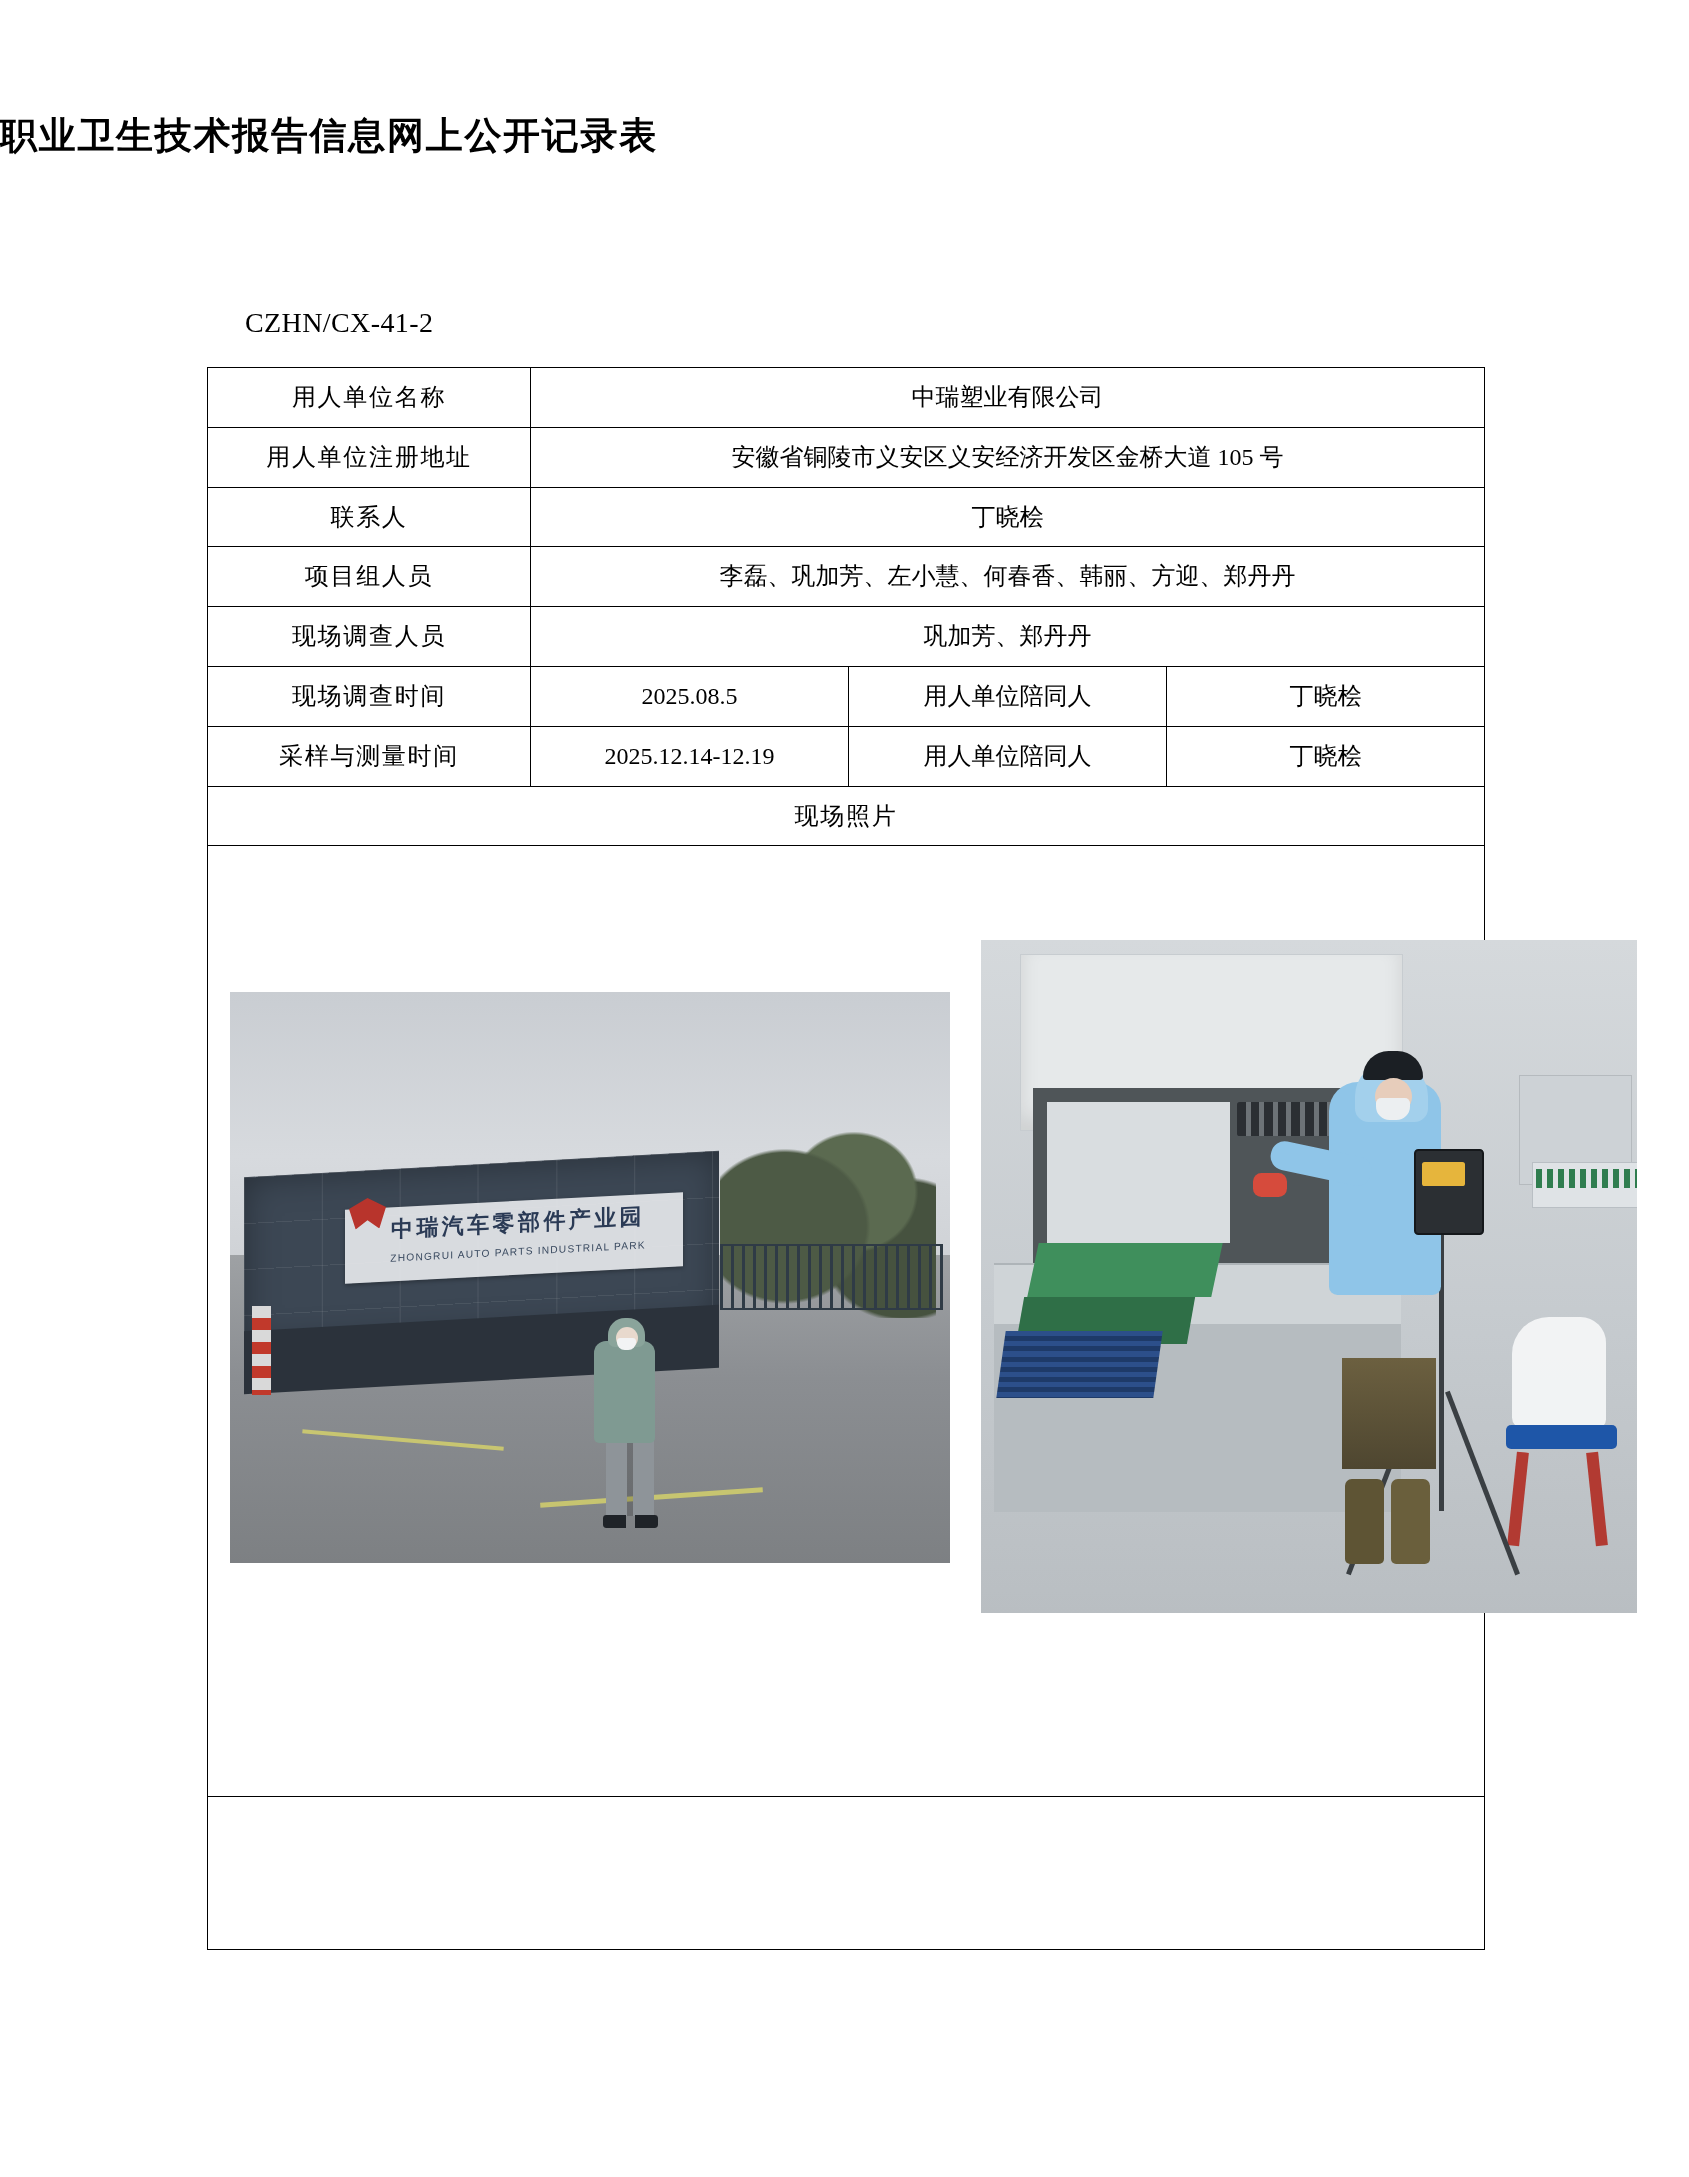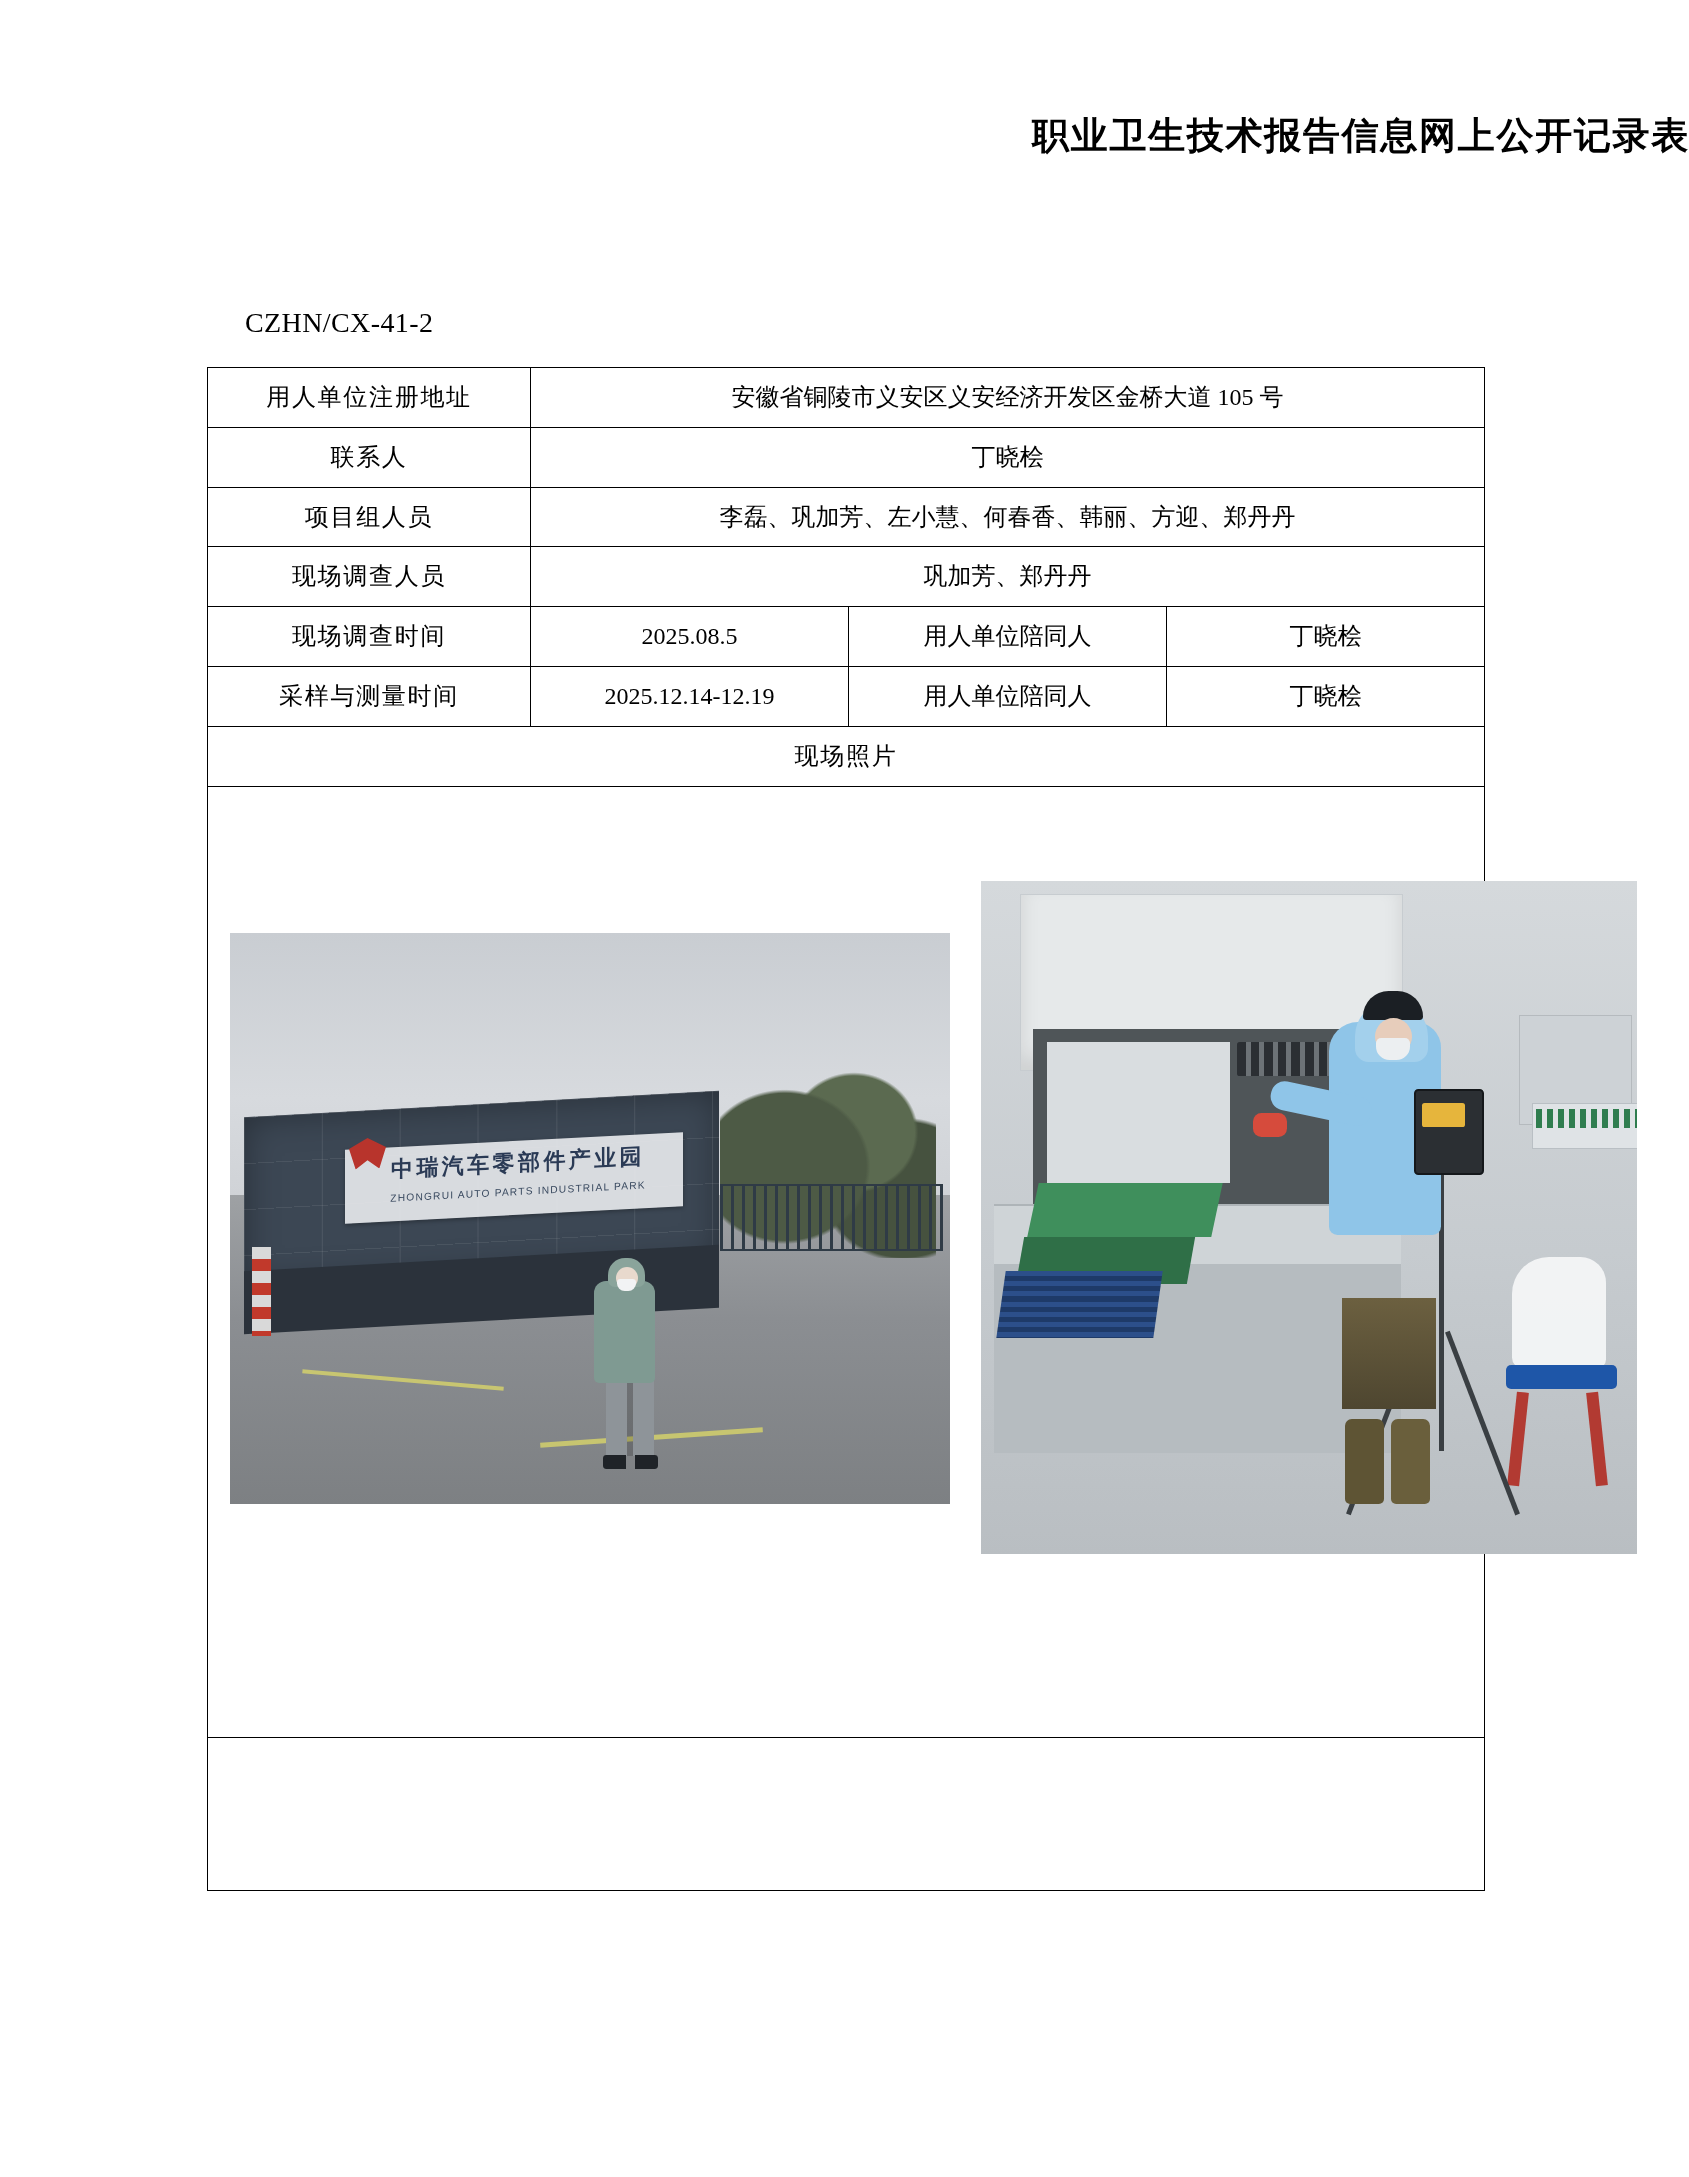--- a/index.html
+++ b/index.html
@@ -16,28 +16,27 @@
     overflow: hidden;
   }
   .page {
     width: 1690px;
     height: 2177px;
     box-sizing: border-box;
     padding: 0;
     position: relative;
   }
   .doc-title {
-    text-align: right;
+    text-align: left;
     font-size: 37px;
     font-weight: bold;
     letter-spacing: 1.7px;
     margin-top: 111px;
     margin-bottom: 0;
     font-family: "Liberation Serif", "DejaVu Serif", serif;
-    padding-left: 16px;
   }
   .doc-code {
     position: absolute;
     left: 245px;
     top: 196px;
     font-size: 28px;
     letter-spacing: 0.4px;
   }
   table.main {
     position: absolute;
@@ -438,20 +437,24 @@
 <body>
 
 <div class="page">
 
   <div class="doc-title">职业卫生技术报告信息网上公开记录表</div>
 
   <div class="doc-code">CZHN/CX-41-2</div>
 
   <table class="main">
     <tbody>
+      <tr>
+        <td class="label">用人单位名称</td>
+        <td colspan="3">中瑞塑业有限公司</td>
+      </tr>
       <tr>
         <td class="label">用人单位注册地址</td>
         <td colspan="3">安徽省铜陵市义安区义安经济开发区金桥大道 105 号</td>
       </tr>
       <tr>
         <td class="label">联系人</td>
         <td colspan="3">丁晓桧</td>
       </tr>
       <tr>
         <td class="label">项目组人员</td>

